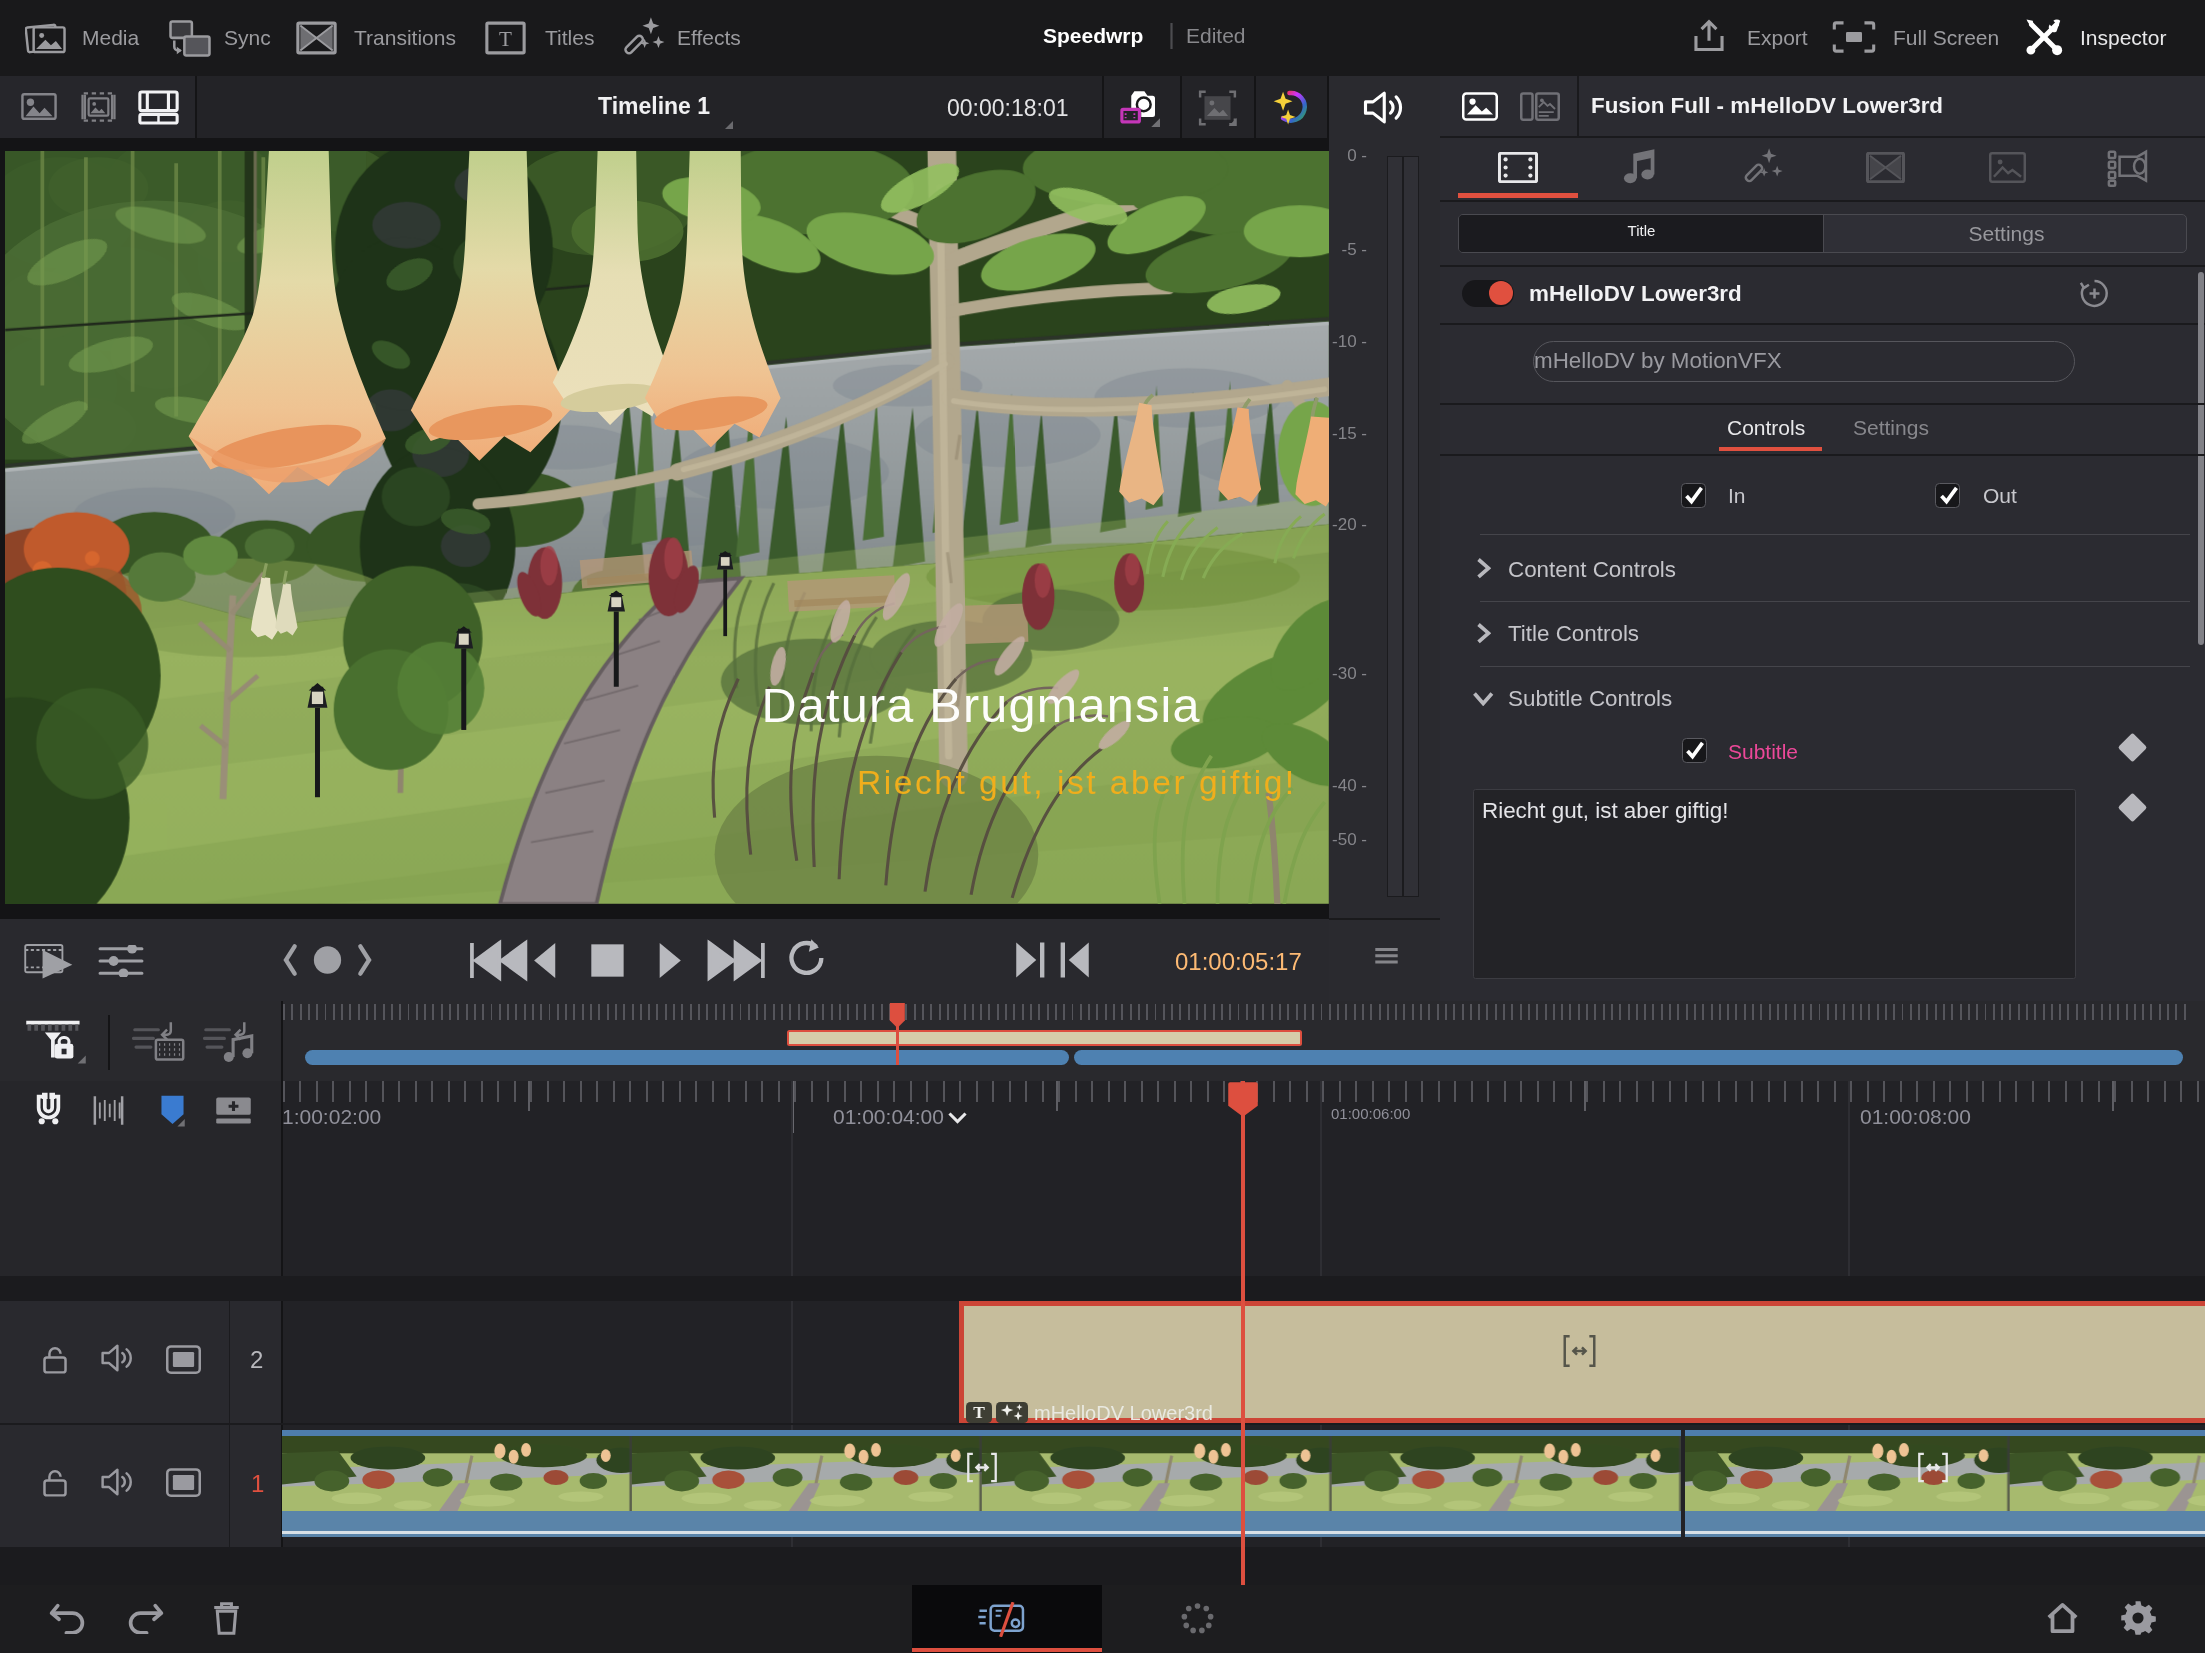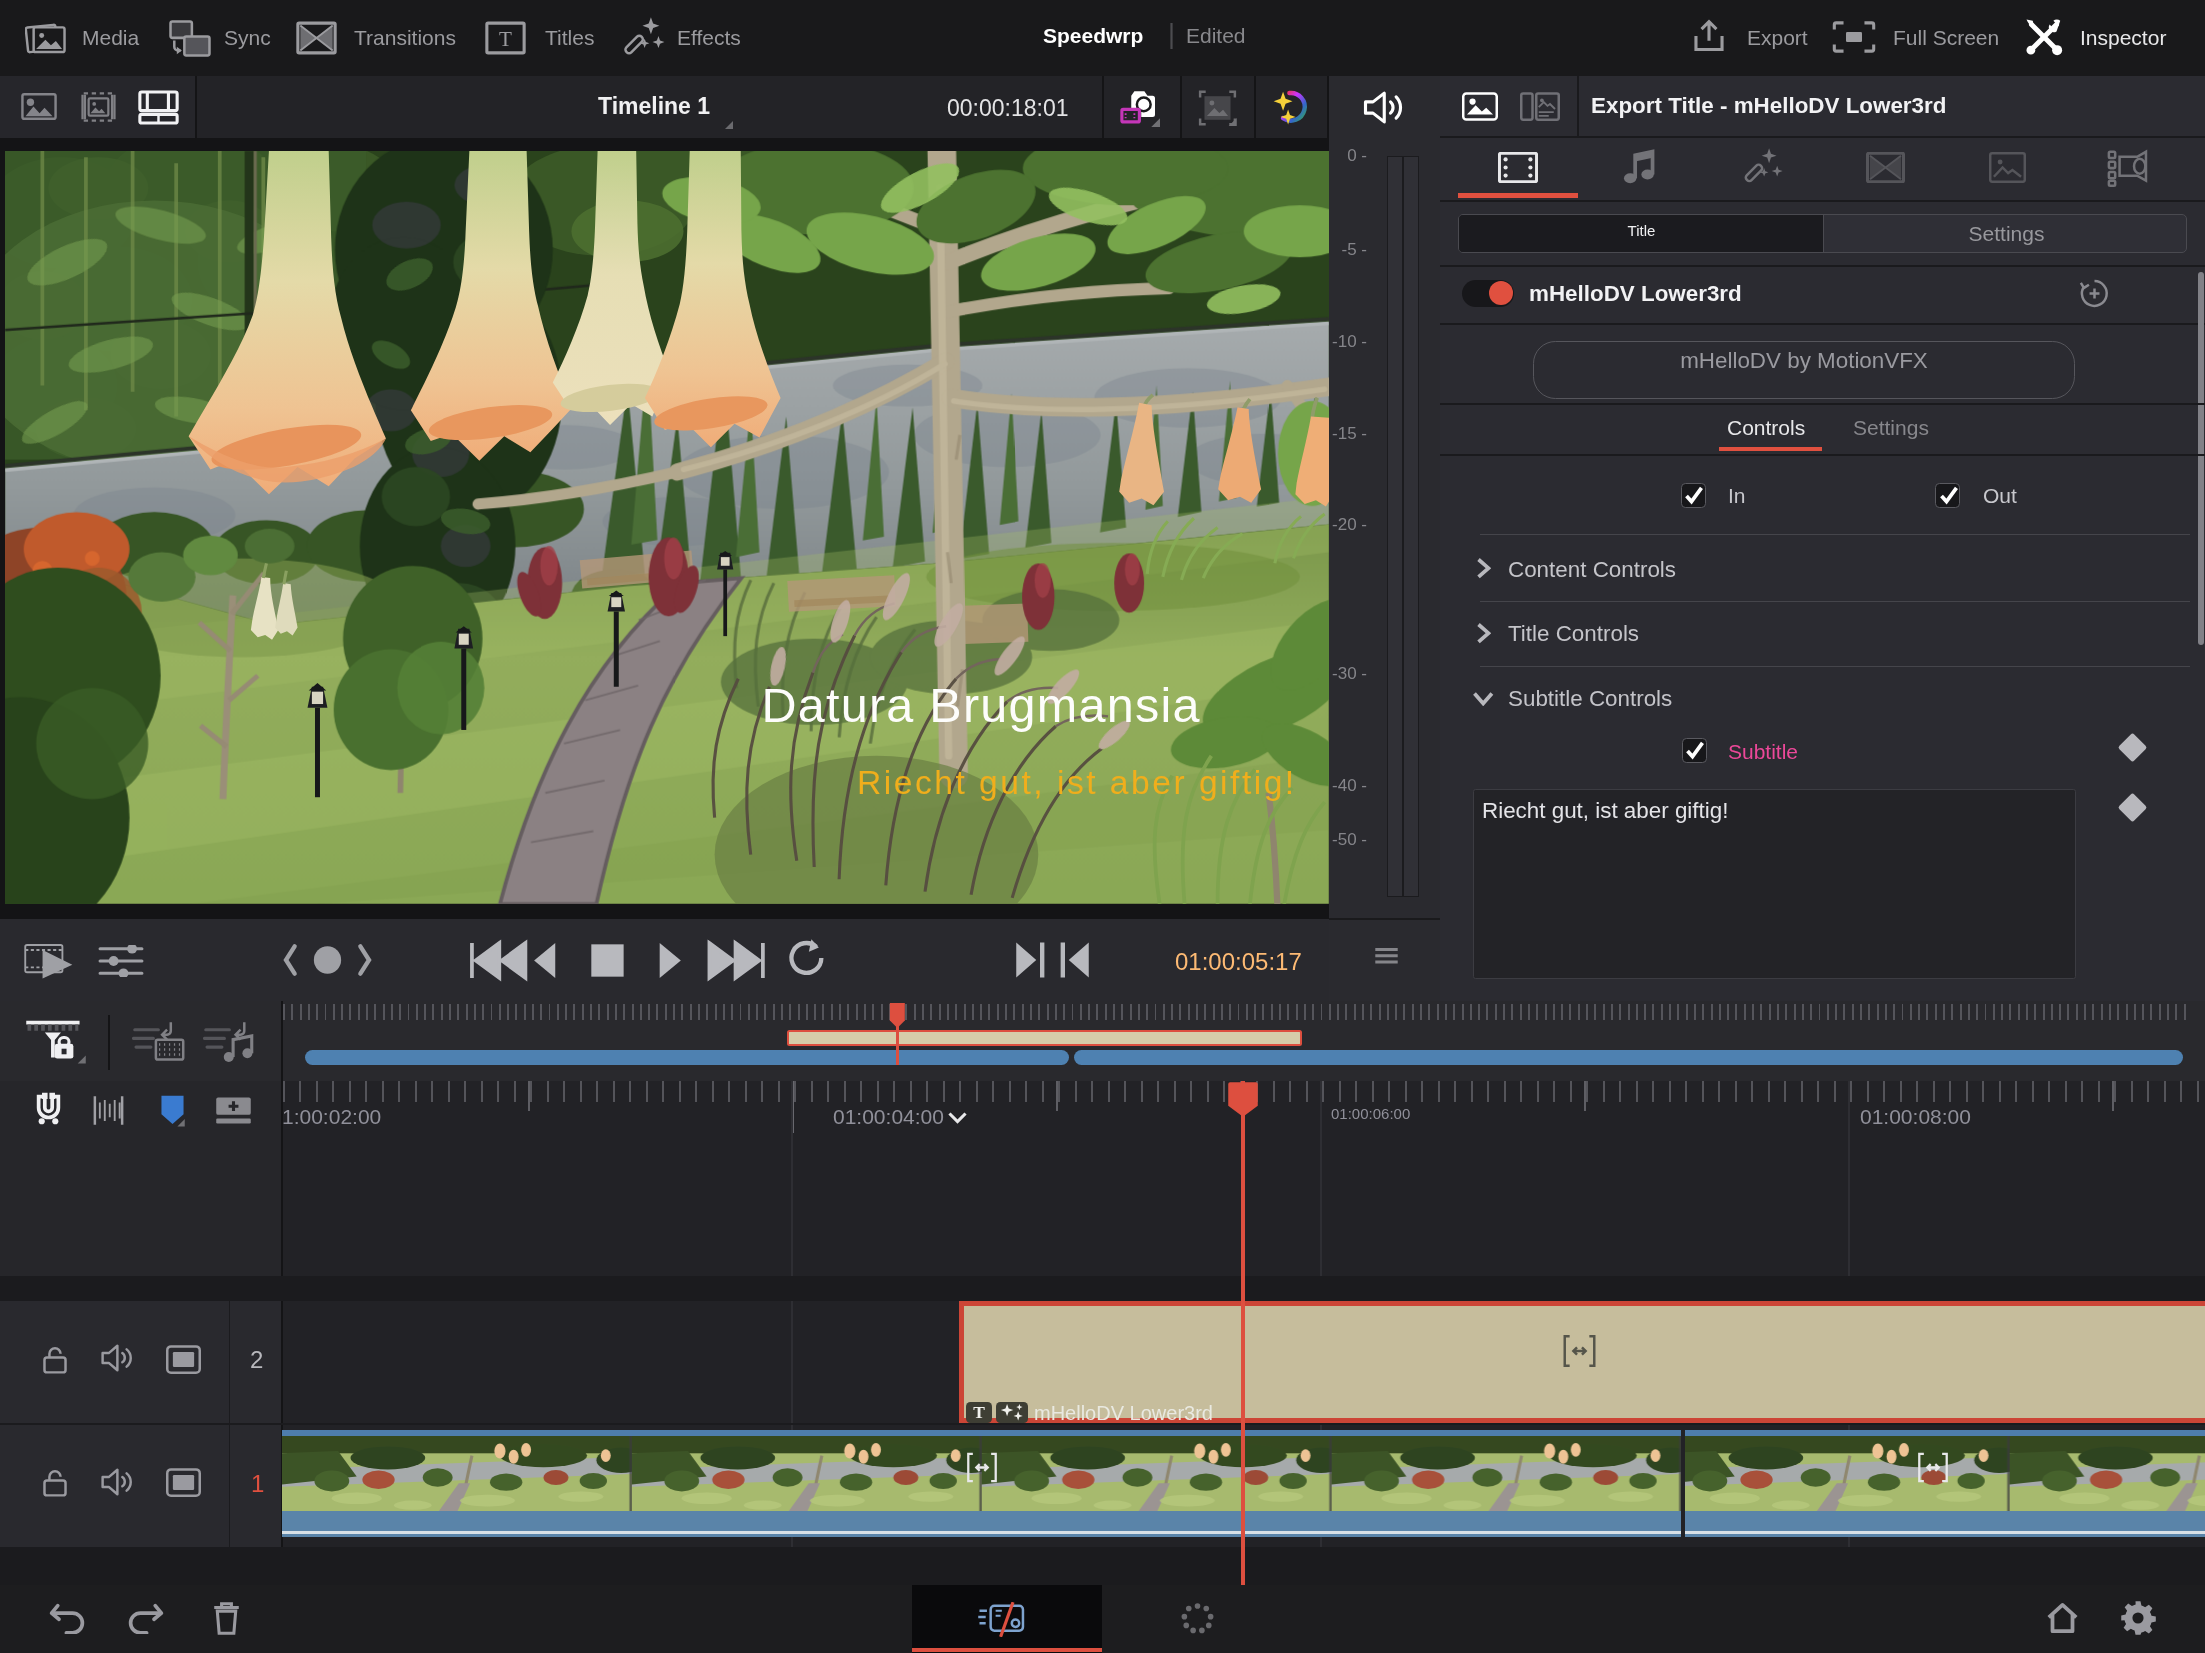--- a/index.html
+++ b/index.html
@@ -617,21 +617,21 @@
       <path d="M8 36 L22 21 L32 31 L39 25 L50 36 Z" fill="#fff"></path>
     </svg>
     <svg class="abs" style="left:80px;top:15.6px;" width="40" height="29" viewBox="0 0 64 46">
       <rect x="2" y="2" width="18" height="42" rx="3" fill="none" stroke="#707076" stroke-width="4"></rect>
       <rect x="26" y="2" width="36" height="42" rx="3" fill="none" stroke="#707076" stroke-width="4"></rect>
       <circle cx="35" cy="13" r="3" fill="#707076"></circle>
       <path d="M30 24 l8-8 6 6 4-3 8 8" fill="none" stroke="#707076" stroke-width="3"></path>
       <path d="M30 32 h24 M30 38 h16" stroke="#707076" stroke-width="3"></path>
     </svg>
     <div class="abs" style="left:137px;top:0;width:1.9px;height:60px;background:#1a1a1d;"></div>
-    <div class="abs" style="left:151px;top:17.4px;color:#f2f2f4;font-size:22.4px;font-weight:bold;">Export Title - mHelloDV Lower3rd</div>
+    <div class="abs" style="left:151px;top:17.4px;color:#f2f2f4;font-size:22.4px;font-weight:bold;">Fusion Full - mHelloDV Lower3rd</div>
     <div class="abs" style="left:0;top:60px;width:766px;height:1.9px;background:#1a1a1d;"></div>
 
     <svg class="abs" style="left:58px;top:76px;" width="40" height="31" viewBox="0 0 64 50">
       <rect x="2" y="2" width="60" height="46" rx="3" fill="none" stroke="#e8e8ea" stroke-width="5"></rect>
       <g fill="#e8e8ea">
         <circle cx="12" cy="12" r="3.4"></circle>
           <circle cx="12" cy="25" r="3.4"></circle>
           <circle cx="12" cy="38" r="3.4"></circle>
         <circle cx="52" cy="12" r="3.4"></circle>
           <circle cx="52" cy="25" r="3.4"></circle>
@@ -686,21 +686,21 @@
     <div class="abs" style="left:89px;top:205px;color:#f2f2f4;font-size:22.4px;font-weight:bold;">mHelloDV Lower3rd</div>
     <svg class="abs" style="left:639px;top:202px;" width="31" height="31" viewBox="0 0 50 50">
       <path d="M25 5 a20 20 0 1 1-17 9" fill="none" stroke="#8a8a90" stroke-width="4"></path>
       <path d="M3 8 l5 8 8-5" fill="none" stroke="#8a8a90" stroke-width="4"></path>
       <path d="M25 17 v16 M17 25 h16" stroke="#8a8a90" stroke-width="4"></path>
     </svg>
     <div class="abs" style="left:0;top:247px;width:766px;height:1.9px;background:#1a1a1d;"></div>
 
     <div class="abs" style="left:758px;top:196px;width:5.6px;height:373px;border-radius:3.1px;background:#818187;"></div>
 
-    <div class="abs" style="left:93px;top:265px;width:542px;height:58px;border:1.9px solid #56565c;border-radius:22.4px;color:#9a9aa0;font-size:22.4px;text-align:center;line-height:37px;">mHelloDV by MotionVFX</div>
+    <div class="abs" style="left:93px;top:265px;width:542px;height:41px;border:1.9px solid #56565c;border-radius:22.4px;color:#9a9aa0;font-size:22.4px;text-align:left;line-height:37px;">mHelloDV by MotionVFX</div>
     <div class="abs" style="left:0;top:327px;width:766px;height:1.9px;background:#1a1a1d;"></div>
 
     <div class="abs" style="left:287px;top:340px;color:#e8e8ea;font-size:21px;">Controls</div>
     <div class="abs" style="left:413px;top:340px;color:#87878c;font-size:21px;">Settings</div>
     <div class="abs" style="left:279px;top:371px;width:103px;height:4.4px;background:#e0503f;"></div>
     <div class="abs" style="left:0;top:378px;width:766px;height:1.9px;background:#1a1a1d;"></div>
 
     <div class="abs" style="left:241px;top:407px;width:25px;height:25px;border-radius:4.4px;background:#17171a;border:1.2px solid #5a5a60;"></div>
     <svg class="abs" style="left:244px;top:410px;" width="20" height="18.7" viewBox="0 0 32 30">
         <path d="M4 16 l8 9 L28 3" fill="none" stroke="#fff" stroke-width="6"></path>

